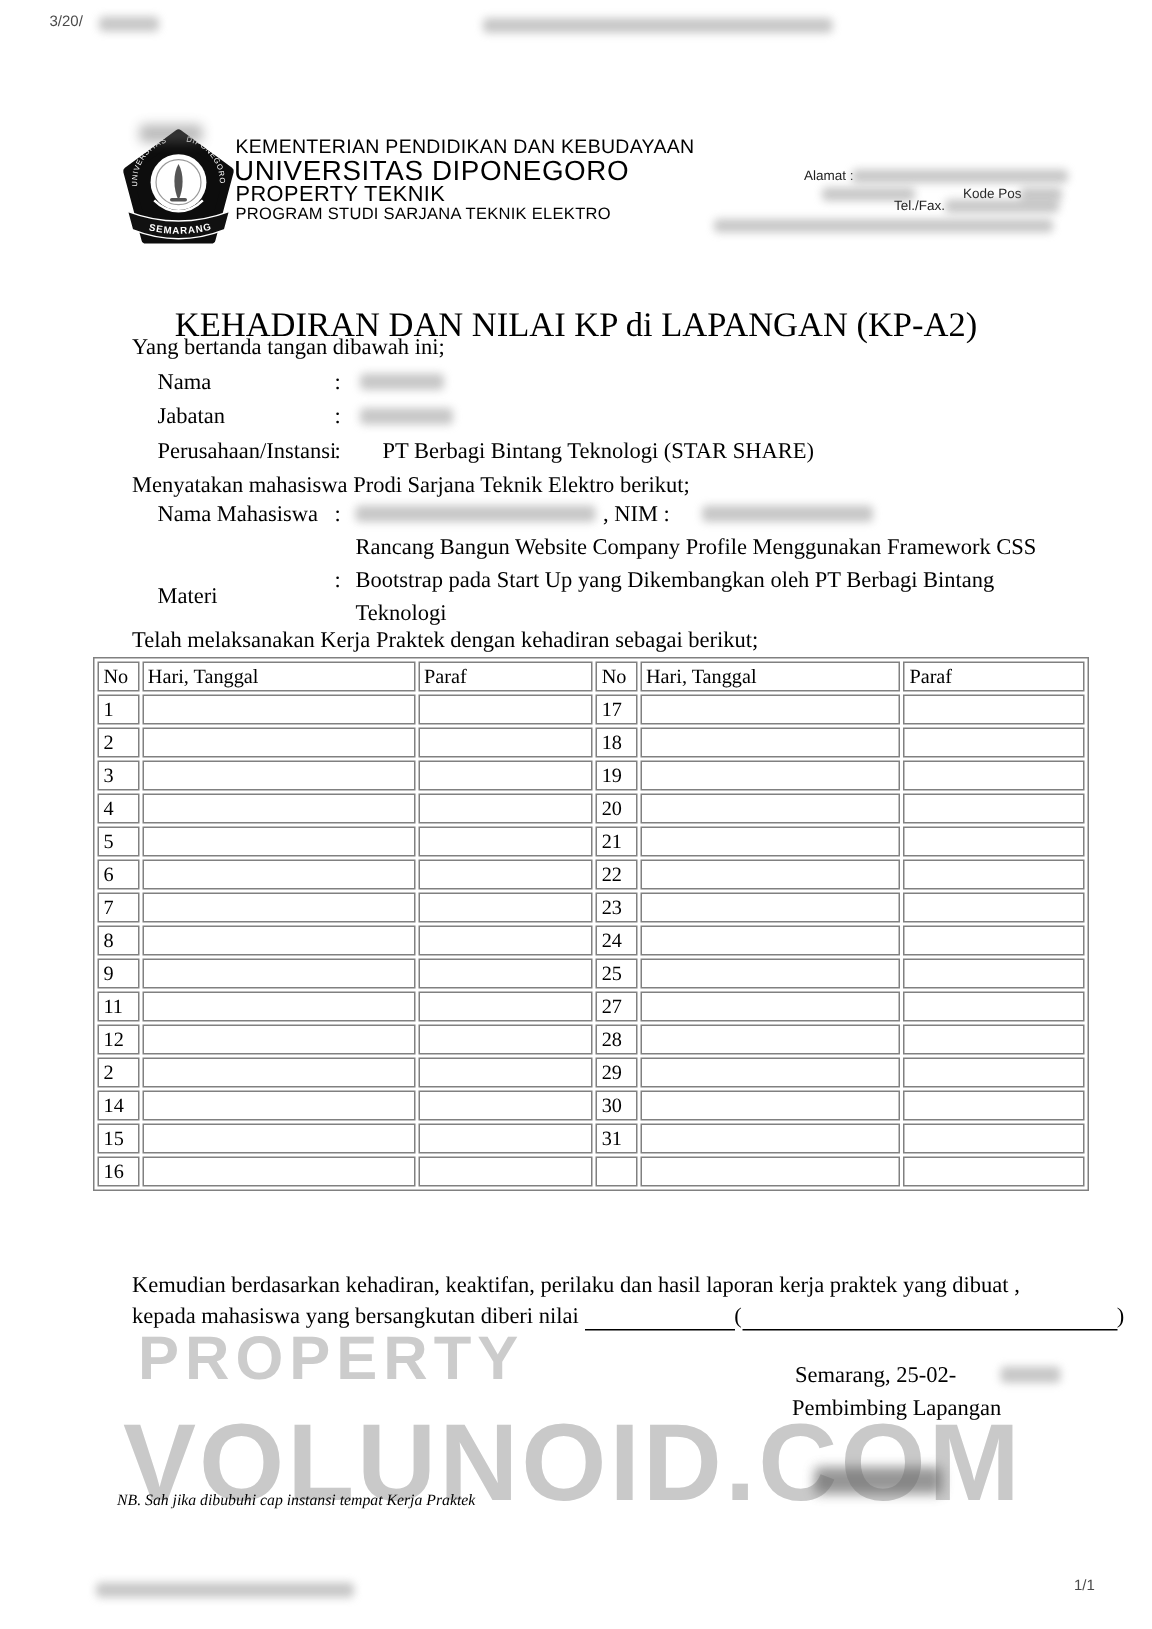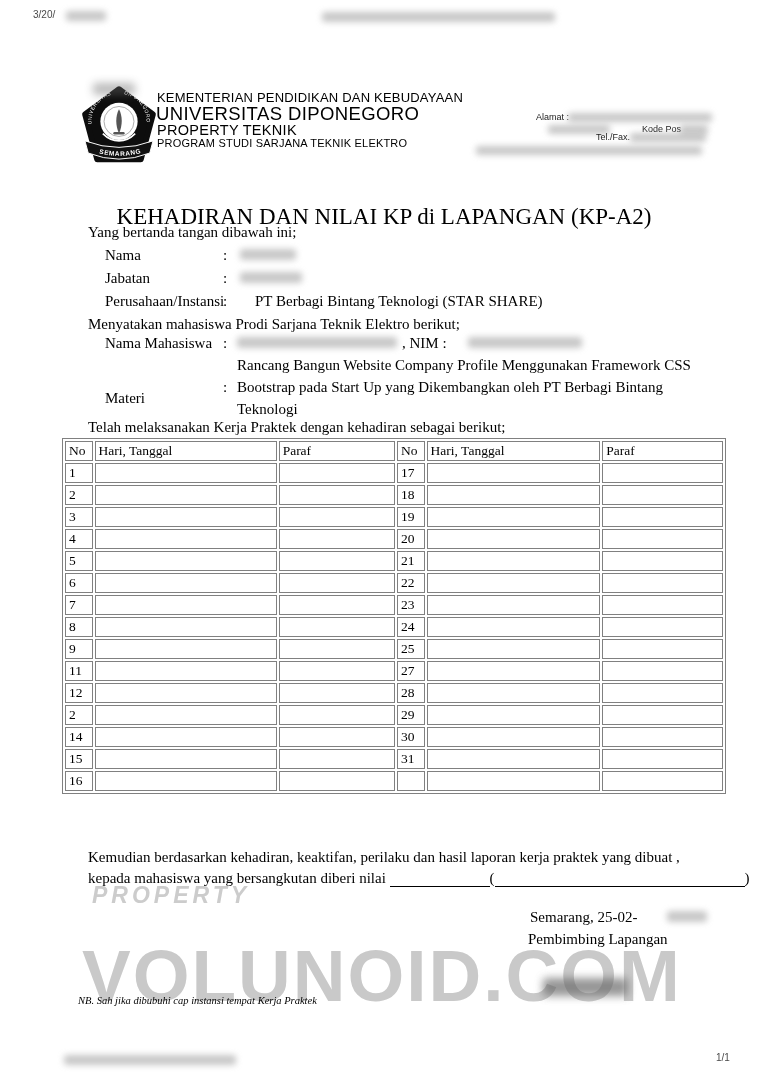--- a/index.html
+++ b/index.html
@@ -33,21 +33,21 @@
   }
   .att-table th, .att-table td {
     border:1px solid #808080; padding:0 3px; height:18px;
     text-align:left; font-weight:normal; vertical-align:middle; overflow:hidden;
   }
 
   .blank { display:inline-block; border-bottom:1px solid #000; height:15px; vertical-align:bottom; }
 
   
   .wm { position:absolute; font-family:"Liberation Sans", sans-serif; font-weight:bold; z-index:0; }
-  .wm-property { left:92px; top:882px; font-size:23px; letter-spacing:4px; color:#cccccc;font-style:italic; }
+  .wm-property { left:92px; top:882px; font-size:41px; letter-spacing:4px; color:#cccccc; }
   .wm-site { left:82px; top:934px; font-size:73px; letter-spacing:2px; color:#c9c9c9; }
   .content { position:relative; z-index:1; }
   .layer { position:absolute; inset:0; }
 </style>
 </head>
 <body>
 
 <div class="page">
 
   <div class="layer">

